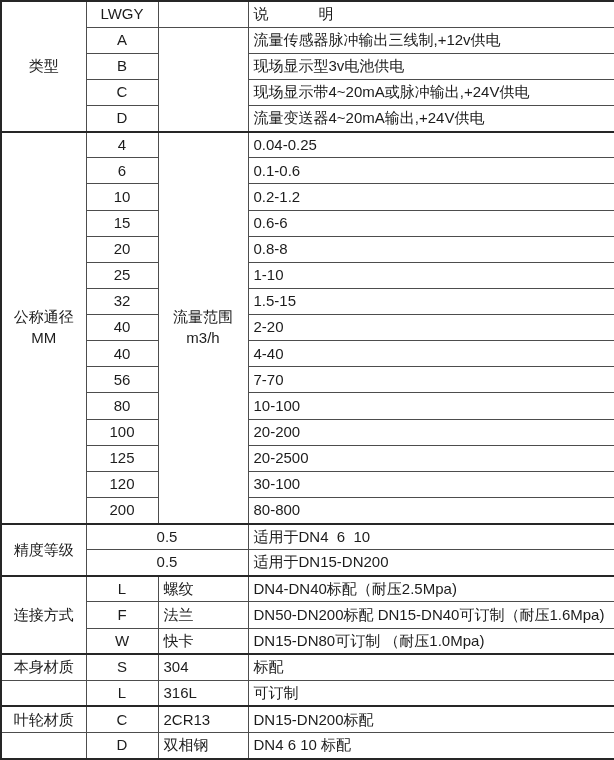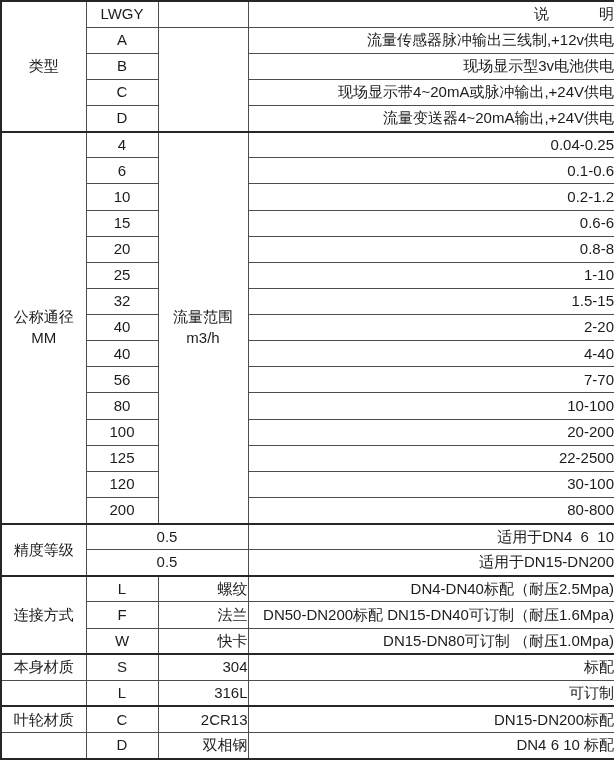--- a/index.html
+++ b/index.html
@@ -20,21 +20,21 @@
   }
   td{
     border:1px solid var(--border);
     padding:0;
     text-align:center;
     vertical-align:middle;
     overflow:hidden;
     line-height:1.35;
   }
   td.left{
-    text-align:right;
+    text-align:left;
     padding-left:5px;
     white-space:pre;
     margin-top:34px;
   }
   tr{height:26px;}
   tr.sec > td{border-top:2px solid var(--border-strong);}
 </style>
 </head>
 <body>
 
@@ -123,21 +123,21 @@
     <tr>
       <td>80</td>
       <td class="left">10-100</td>
     </tr>
     <tr>
       <td>100</td>
       <td class="left">20-200</td>
     </tr>
     <tr>
       <td>125</td>
-      <td class="left">22-2500</td>
+      <td class="left">20-2500</td>
     </tr>
     <tr>
       <td>120</td>
       <td class="left">30-100</td>
     </tr>
     <tr>
       <td>200</td>
       <td class="left">80-800</td>
     </tr>
 

